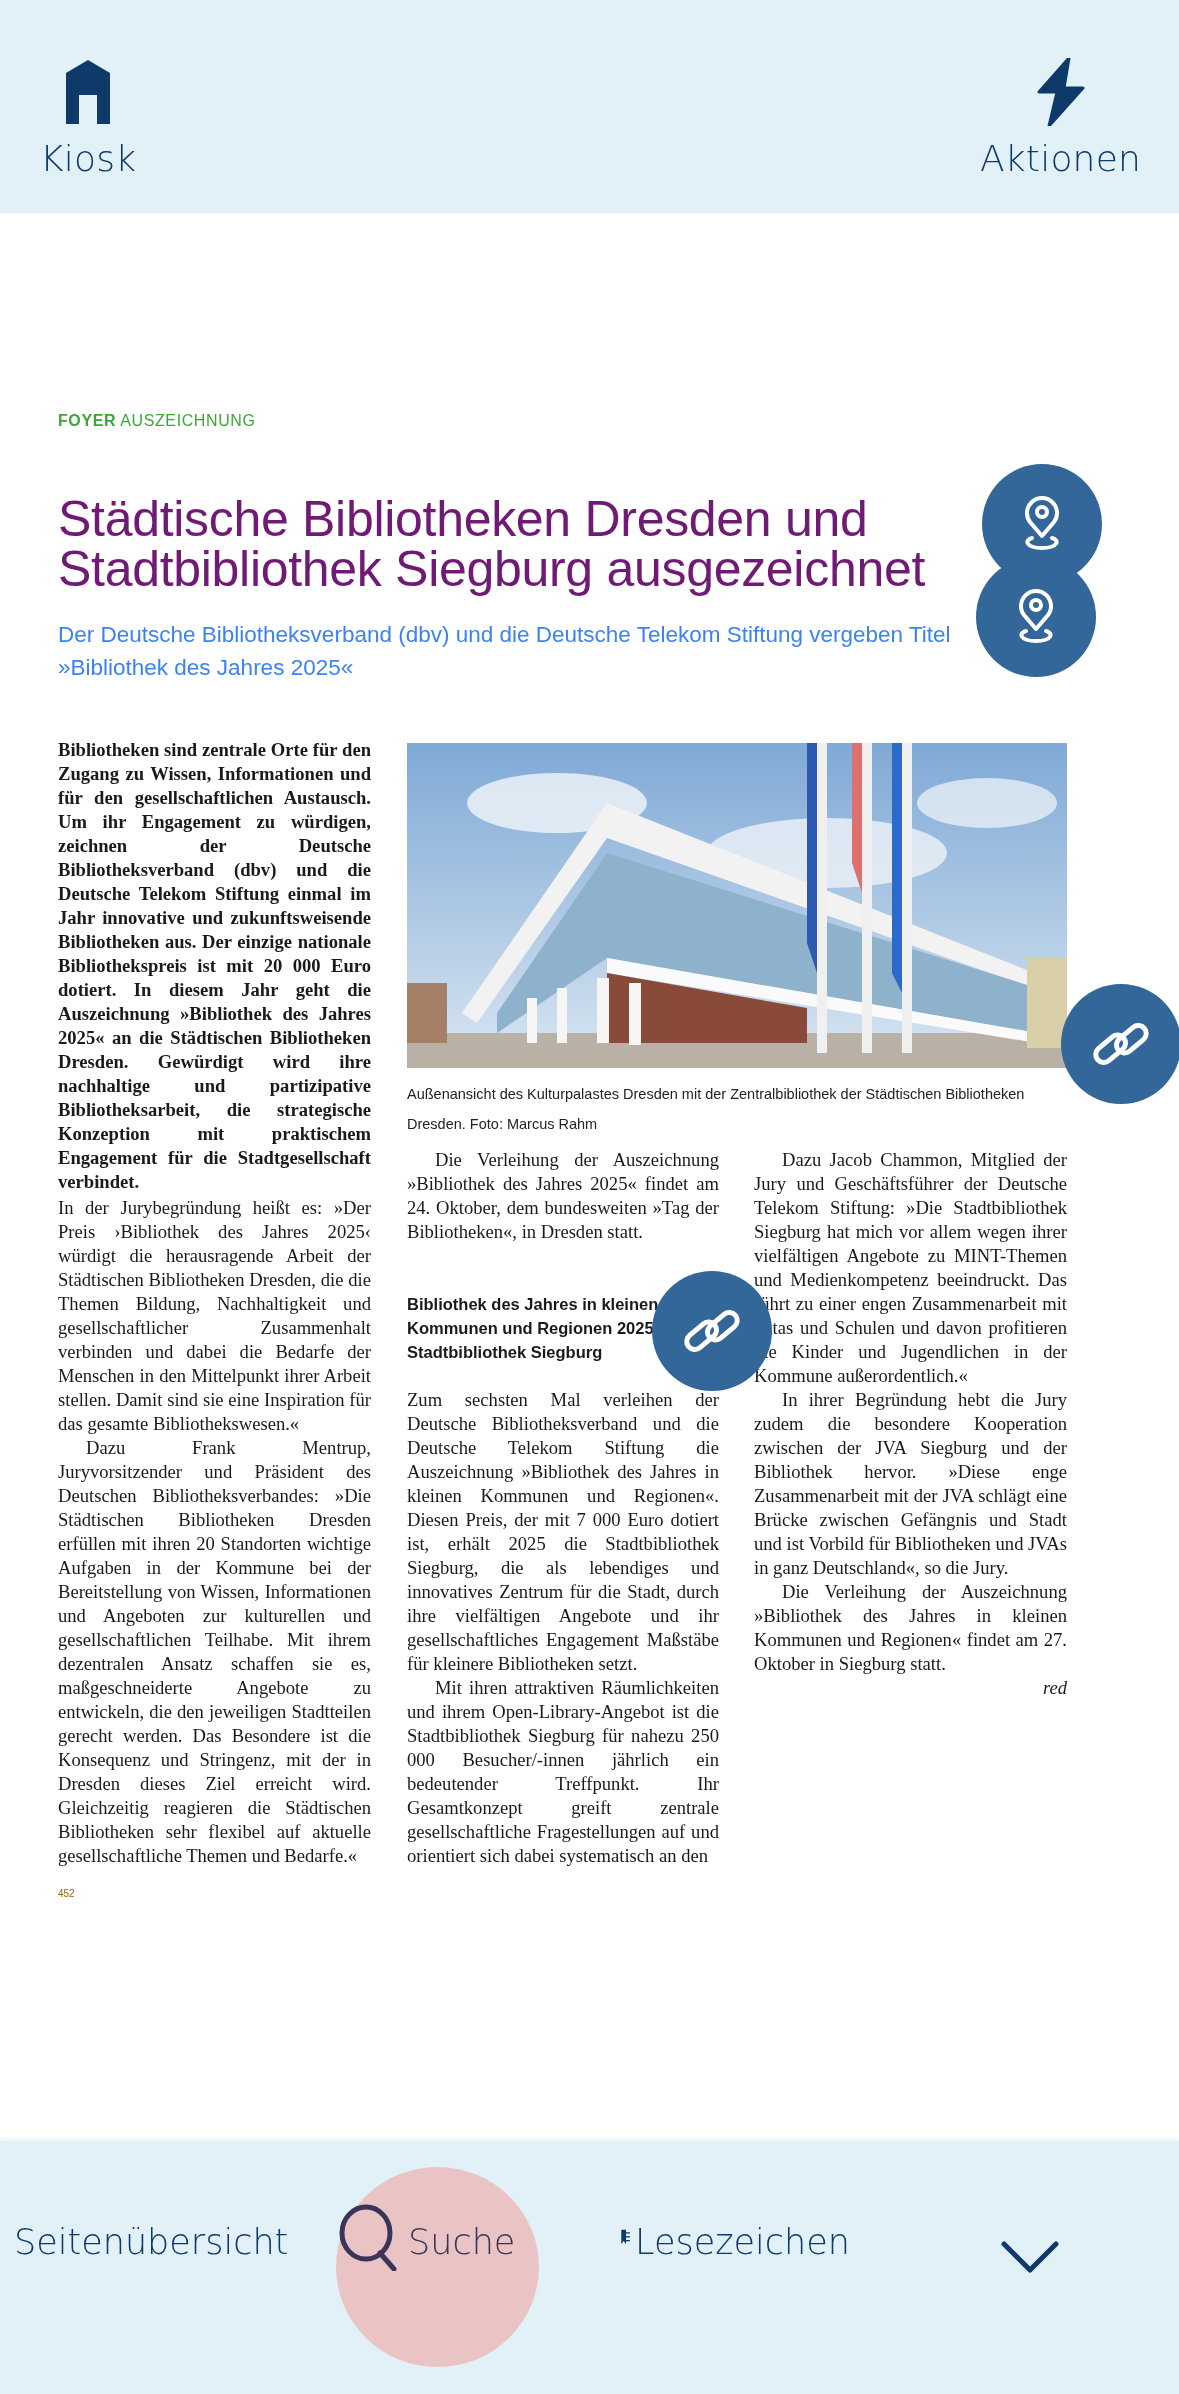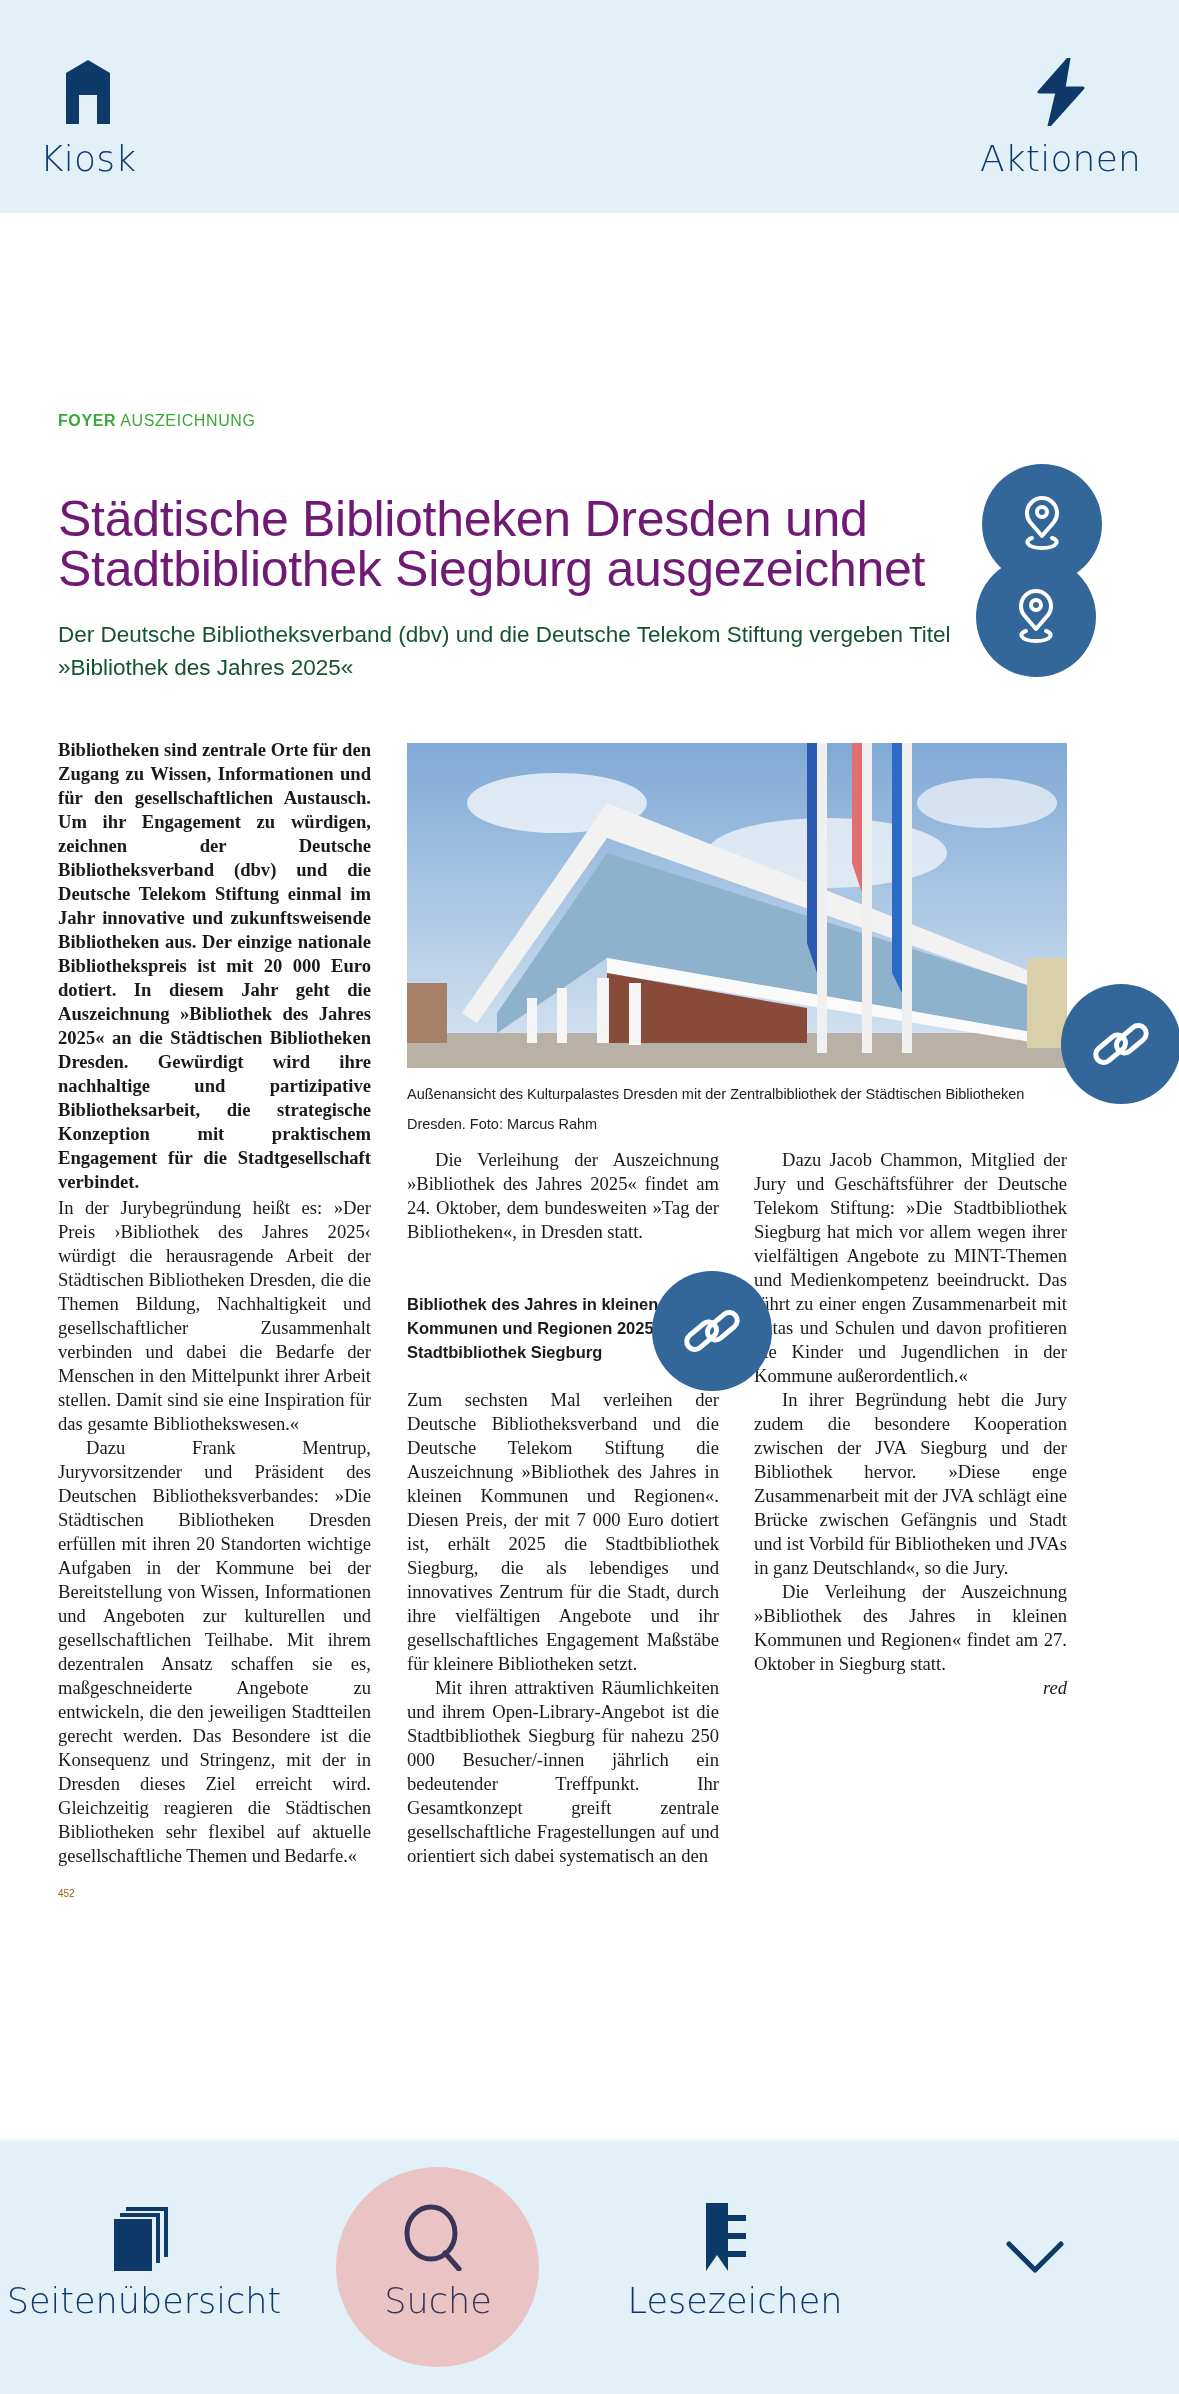--- a/index.html
+++ b/index.html
@@ -20,21 +20,21 @@
 
   .kicker { position: absolute; left: 58px; top: 412px; font-size: 16px; color: #3aa837; letter-spacing: 0.6px; }
   .kicker b { font-weight: 700; }
   .headline {
     position: absolute; left: 58px; top: 494px; width: 950px;
     font-size: 50px; line-height: 50px; color: #701a75; font-weight: 400; margin: 0;
     letter-spacing: -0.3px;
   }
   .subhead {
     position: absolute; left: 58px; top: 618px; width: 940px;
-    font-size: 22.5px; line-height: 33px; color: #14532d; margin: 0;
+    font-size: 22.5px; line-height: 33px; color: #3b82f6; margin: 0;
   }
 
   .col { position: absolute; font-family: "Liberation Serif", serif; font-size: 18.6px; line-height: 24px; text-align: justify; hyphens: auto; color: #1a1a1a; }
   .col p { margin: 0; }
   .col p.ind { text-indent: 28px; }
   .lead { left: 58px; top: 738px; width: 313px; font-weight: 700; }
   .c1 { left: 58px; top: 1196px; width: 313px; }
   .c2 { left: 407px; top: 1148px; width: 312px; }
   .c3 { left: 754px; top: 1148px; width: 313px; }
   .subh { font-family: "Liberation Sans", sans-serif; font-weight: 700; font-size: 16.5px; line-height: 24px; text-align: left; margin: 0; }
@@ -50,21 +50,21 @@
 
   .fab {
     position: absolute; width: 120px; height: 120px; border-radius: 50%;
     background: #336699; display: flex; align-items: center; justify-content: center; cursor: pointer;
   }
 
   .bottombar {
     position: absolute; left: 0; top: 2141px; width: 1179px; height: 253px;
     background: #e2f0f7; box-shadow: 0 -2px 4px rgba(0,0,0,0.06);
   }
-  .bb-item { position: absolute; display: flex; flex-direction: column; align-items: center; cursor: pointer; }
+  .bb-item { position: absolute; display: flex; align-items: center; cursor: pointer; }
   .bb-item .lbl { font-family: "DejaVu Sans", sans-serif; font-size: 35px; color: #0d3a68; font-weight: 300; margin-top: 10px; }
   .search-hl {
     position: absolute; left: 336px; top: 2167px; width: 203px; height: 200px; border-radius: 50%;
     background: #eac4c4;
   }
 </style>
 </head>
 <body>
 
 <div class="topbar">

